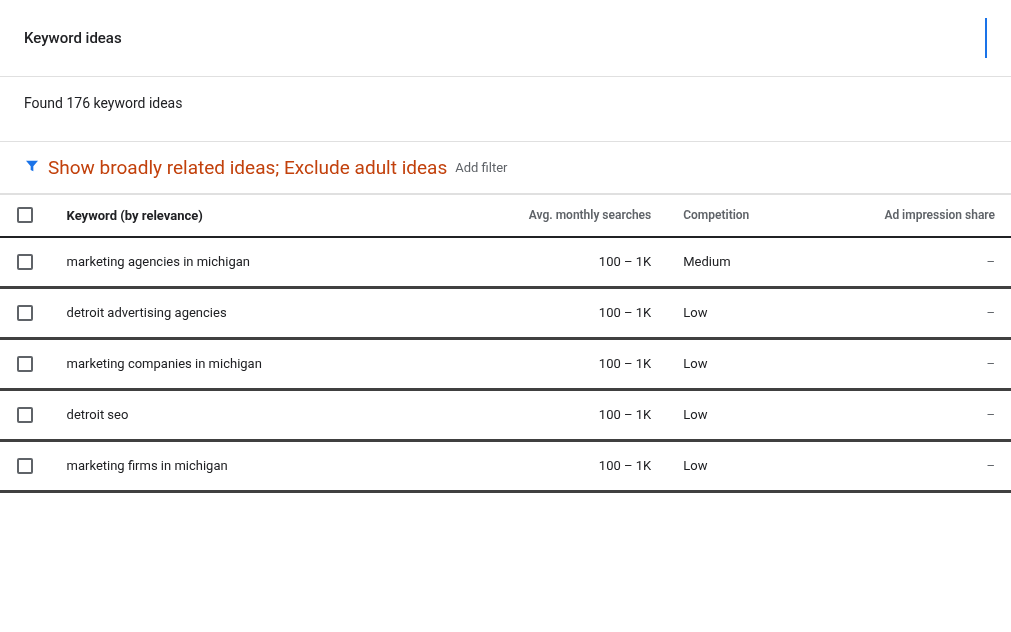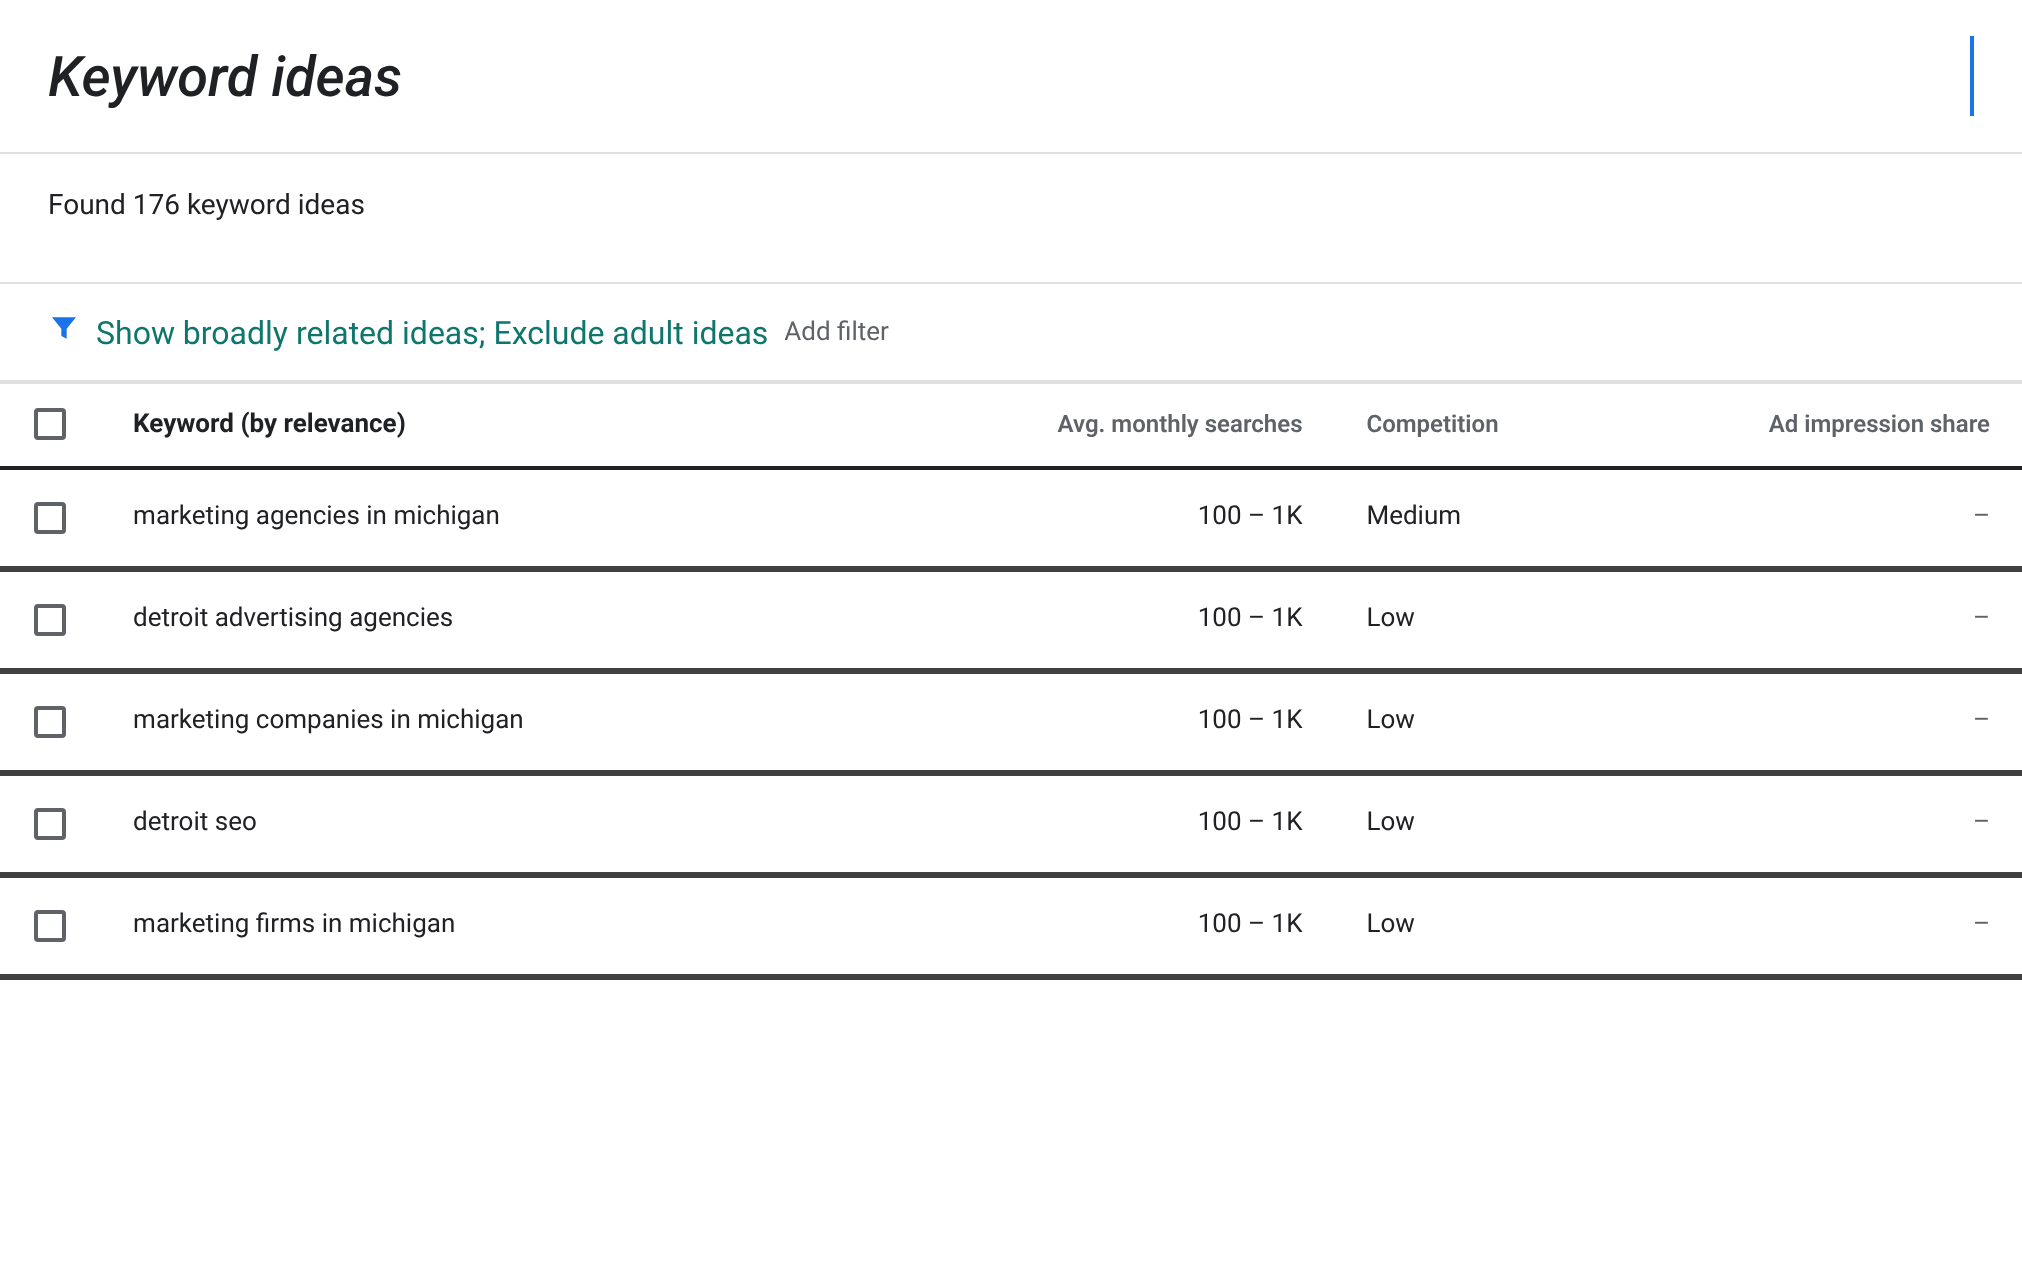--- a/index.html
+++ b/index.html
@@ -20,25 +20,24 @@
 
     .header {
       display: flex;
       align-items: center;
       padding: 18px 24px;
       border-bottom: 1px solid #e0e0e0;
       gap: 20px;
     }
 
     .page-title {
-      font-size: 28px;
+      font-size: 15px;
       font-weight: 500;
       color: #202124;
       white-space: nowrap;
-      font-style: italic;
     }
 
     .search-bar {
       display: flex;
       align-items: center;
       background: #f1f3f4;
       border-radius: 4px;
       padding: 8px 14px;
       gap: 10px;
       min-width: 380px;
@@ -83,22 +82,22 @@
       gap: 8px;
       border-bottom: 2px solid #e0e0e0;
     }
 
     .filter-icon {
       color: #1a73e8;
       font-size: 16px;
     }
 
     .filter-links {
-      font-size: 16px;
-      color: #0f766e;
+      font-size: 19px;
+      color: #c2410c;
       cursor: pointer;
     }
 
     .add-filter {
       font-size: 13px;
       color: #5f6368;
       cursor: pointer;
     }
 
     .table-container {

